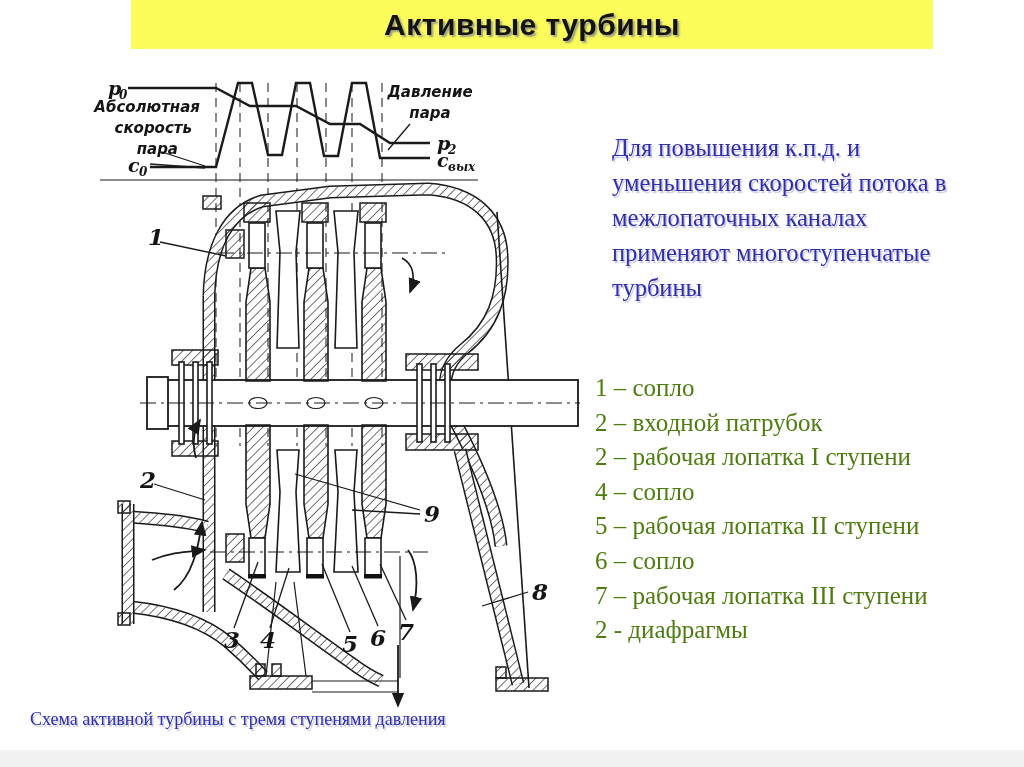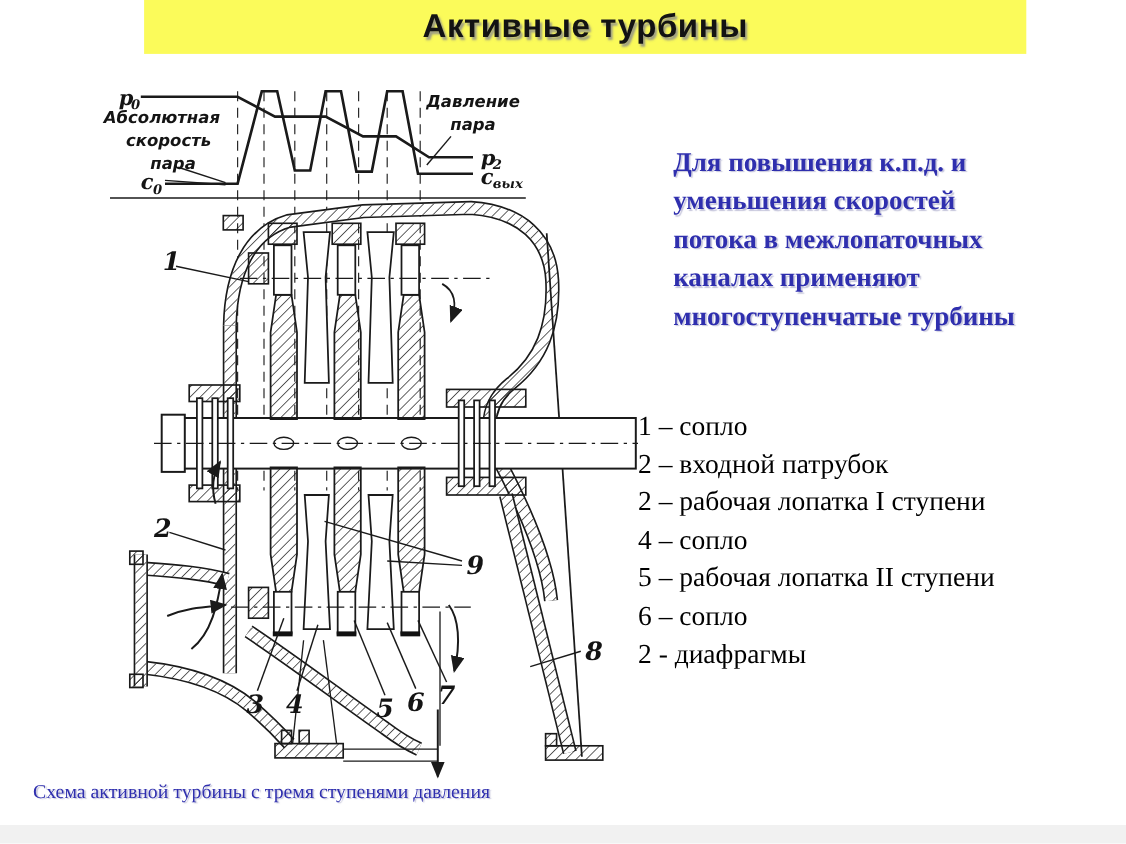--- a/index.html
+++ b/index.html
@@ -15,27 +15,27 @@
     background:var(--yellow);
     display:flex;align-items:center;justify-content:center;
   }
   .titlebar .t{
     font-family:"Liberation Sans",sans-serif;font-weight:bold;font-size:30px;
     color:#131313;text-shadow:2px 2px 2px rgba(140,140,140,.85);
     letter-spacing:.5px;
   }
   .para{
     position:absolute;left:612px;top:130px;width:338px;
-    font-family:"Liberation Serif",serif;font-weight:bold;font-size:24.5px;
+    font-family:"Liberation Serif",serif;font-weight:normal;font-size:24.5px;
     line-height:35px;color:var(--blue);
     text-shadow:1.5px 1.5px 1px rgba(150,150,190,.55);
   }
   .legend{
-    position:absolute;left:580px;top:371px;width:400px;
-    font-family:"Liberation Serif",serif;font-size:25px;line-height:34.6px;color:#000000;
+    position:absolute;left:595px;top:371px;width:400px;
+    font-family:"Liberation Serif",serif;font-size:25px;line-height:34.6px;color:#4d7c0f;
   }
   .caption{
     position:absolute;left:30px;top:709px;width:700px;
     font-family:"Liberation Serif",serif;font-size:18px;color:var(--blue);
     text-shadow:1.5px 1.5px 1px rgba(150,150,190,.55);
   }
   .bottomstrip{position:absolute;left:0;top:750px;width:1024px;height:17px;background:#f1f1f1;}
   .diagram{position:absolute;left:55px;top:60px;width:530px;height:660px;}
   
   .band-out{fill:none;stroke:#1a1a1a;stroke-width:13;}
@@ -66,20 +66,21 @@
 
 <div class="para">Для повышения к.п.д. и уменьшения скоростей потока в межлопаточных каналах применяют многоступенчатые турбины</div>
 
 <div class="legend">
   <div>1 – сопло</div>
   <div>2 – входной патрубок</div>
   <div>2 – рабочая лопатка I ступени</div>
   <div>4 – сопло</div>
   <div>5 – рабочая лопатка II ступени</div>
   <div>6 – сопло</div>
+  <div>7 – рабочая лопатка III ступени</div>
   <div>2 - диафрагмы</div>
 </div>
 
 <div class="caption">Схема активной турбины с тремя ступенями давления</div>
 
 <div class="bottomstrip"></div>
 
 <svg class="diagram" viewBox="55 60 530 660" xmlns="http://www.w3.org/2000/svg">
   <defs>
     <pattern id="hatch" width="6.5" height="6.5" patternUnits="userSpaceOnUse" patternTransform="rotate(45)">

